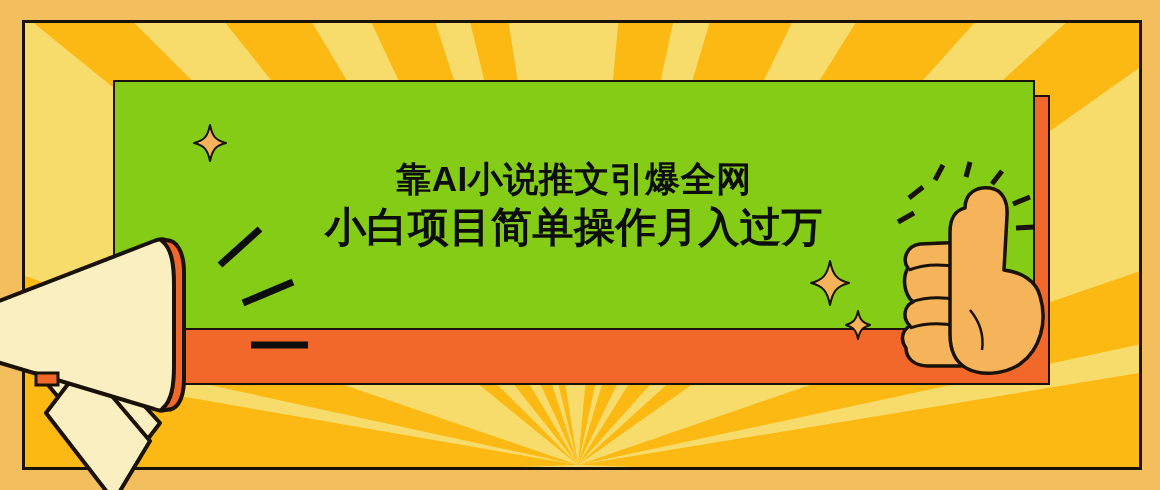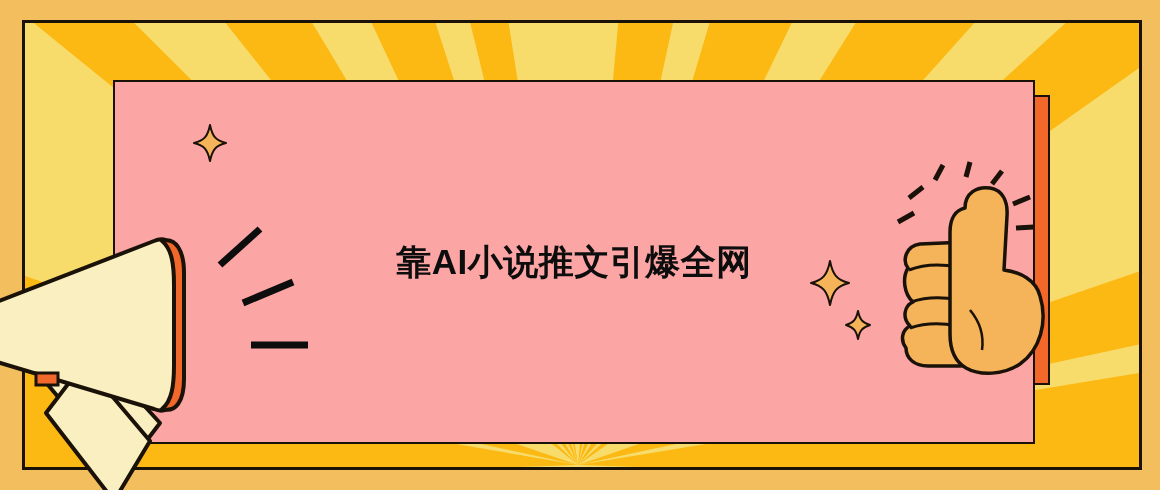--- a/index.html
+++ b/index.html
@@ -52,22 +52,22 @@
     height: 290px;
     background: #F2682A;
     border: 2px solid #1a1208;
     box-sizing: border-box;
   }
   .card {
     position: absolute;
     left: 113px;
     top: 80px;
     width: 922px;
-    height: 364px;
-    background: #fca5a5;
+    height: 250px;
+    background: #84cc16;
     border: 2px solid #1a1208;
     box-sizing: border-box;
     overflow: visible;
   }
 
   
   .headline {
     position: absolute;
     left: 0;
     top: 0;
@@ -151,20 +151,21 @@
     </div>
 
     <div class="sparkle" style="left:730px; top:228px;">
       <svg width="26" height="30" viewBox="0 0 26 30" aria-hidden="true">
         <path d="M13 1 C14.8 9.6 17.4 12.6 25 15 C17.4 17.4 14.8 20.4 13 29 C11.2 20.4 8.6 17.4 1 15 C8.6 12.6 11.2 9.6 13 1 Z" fill="#F6B45A" stroke="#1a1208" stroke-width="2" stroke-linejoin="round"></path>
       </svg>
     </div>
 
     <div class="headline">
       <div class="line line-1">靠AI小说推文引爆全网</div>
+      <div class="line line-3">小白项目简单操作月入过万</div>
     </div>
 
   </div>
 
   <div class="thumbsup">
     <svg width="180" height="230" viewBox="0 0 180 230" aria-hidden="true">
 
       <g stroke="#1a1208" stroke-width="5" stroke-linecap="butt">
         <line x1="18" y1="62" x2="34" y2="53"></line>
         <line x1="29" y1="38" x2="43" y2="27"></line>

